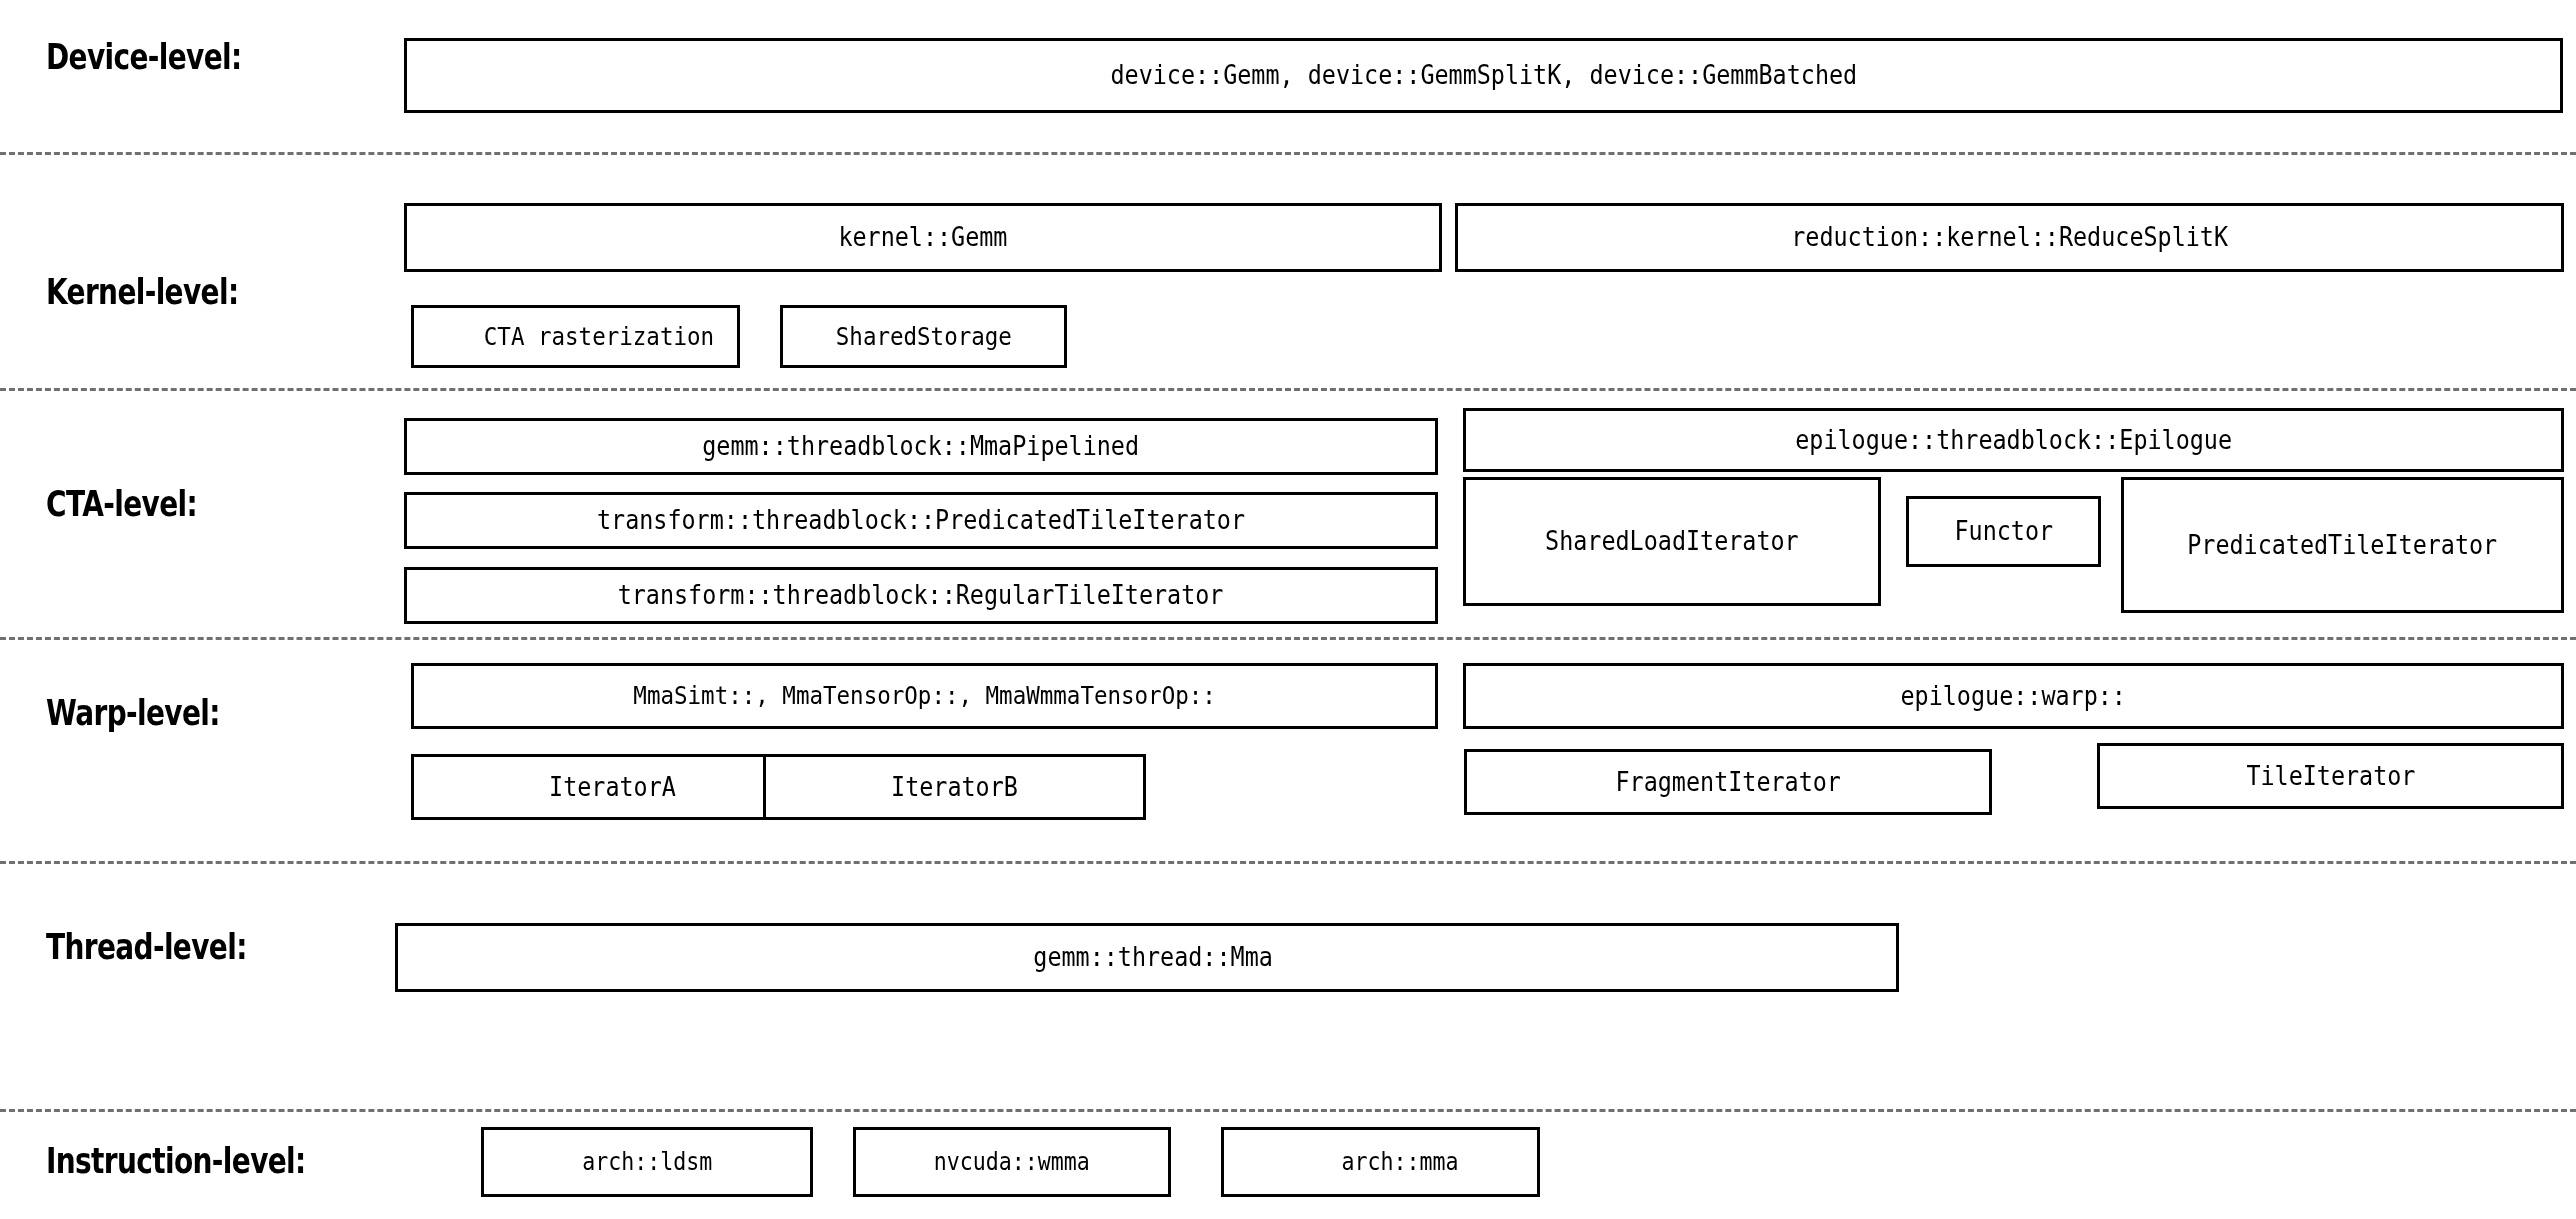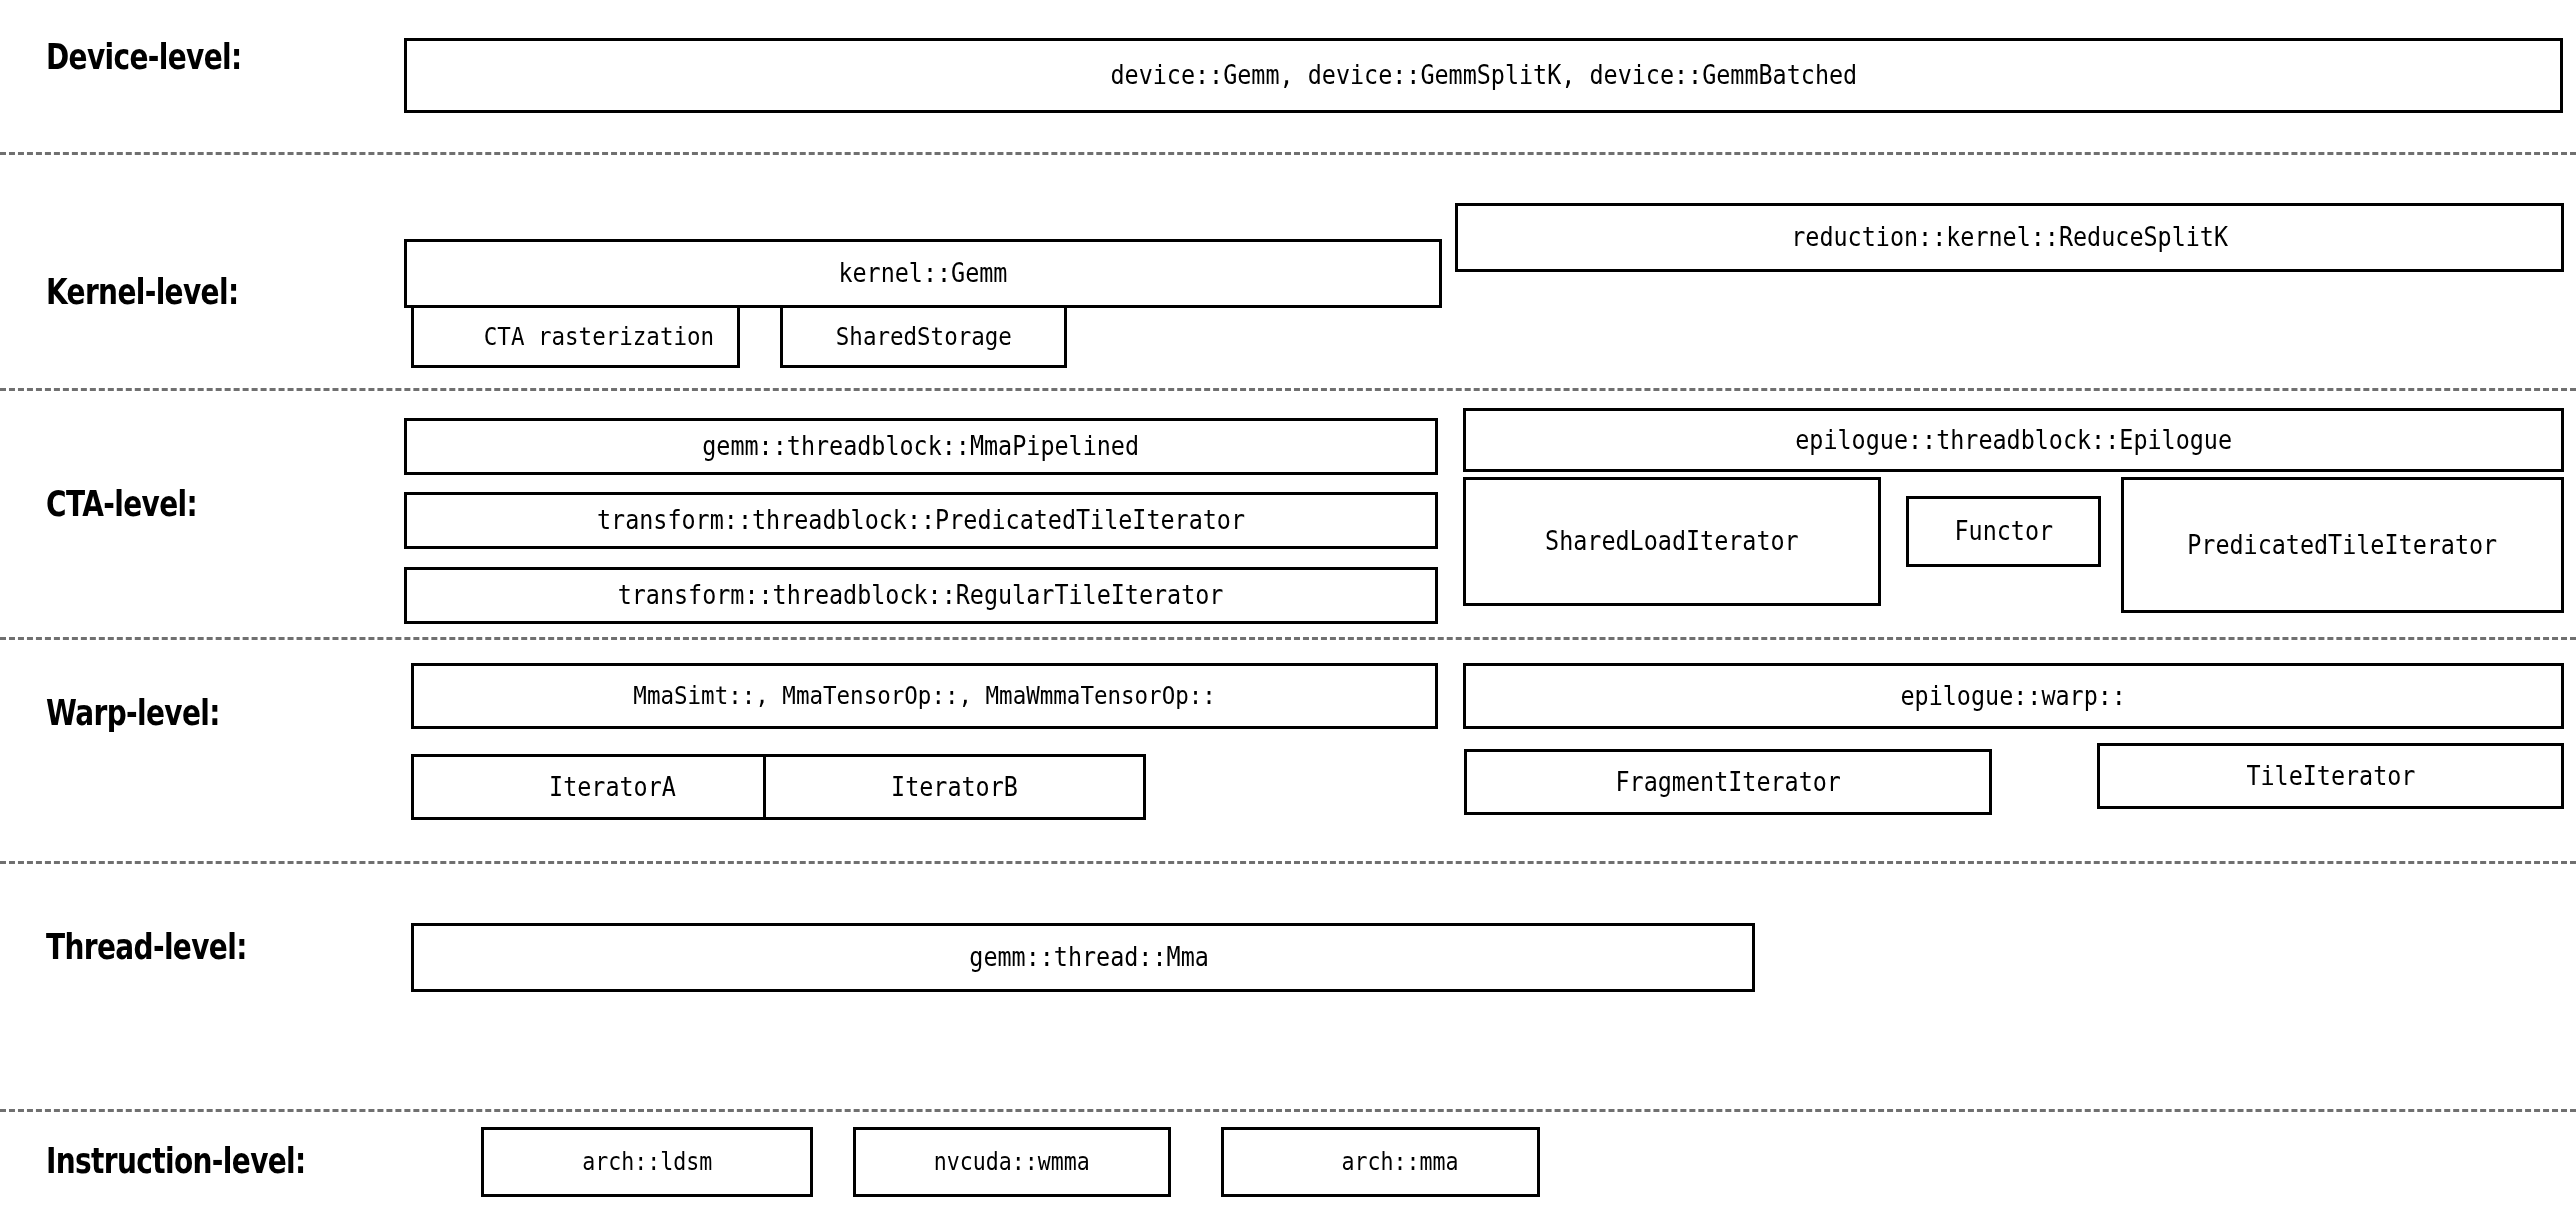--- a/index.html
+++ b/index.html
@@ -66,21 +66,21 @@
   <div class="level-label" style="left:46px; top:37px;">Device-level:</div>
 
   <div class="box" style="left:404px; top:38px; width:2159px; height:75px;align-items:center;">
     <span class="box-text">device::Gemm, device::GemmSplitK, device::GemmBatched</span>
   </div>
 
   <div class="divider" style="top:152px;"></div>
 
   <div class="level-label" style="left:46px; top:272px;">Kernel-level:</div>
 
-  <div class="box" style="left:404px; top:203px; width:1038px; height:69px;margin-top:36px;">
+  <div class="box" style="left:404px; top:203px; width:1038px; height:69px;">
     <span class="box-text">kernel::Gemm</span>
   </div>
 
   <div class="box" style="left:1455px; top:203px; width:1109px; height:69px;">
     <span class="box-text">reduction::kernel::ReduceSplitK</span>
   </div>
 
   <div class="box small" style="left:411px; top:305px; width:329px; height:63px;padding-left:46px;">
     <span class="box-text">CTA rasterization</span>
   </div>
@@ -146,21 +146,21 @@
   </div>
 
   <div class="box" style="left:2097px; top:743px; width:467px; height:66px;">
     <span class="box-text">TileIterator</span>
   </div>
 
   <div class="divider" style="top:861px;"></div>
 
   <div class="level-label" style="left:46px; top:927px;">Thread-level:</div>
 
-  <div class="box" style="left:411px; top:923px; width:1344px; height:69px;padding-left:13px;">
+  <div class="box" style="left:395px; top:923px; width:1504px; height:69px;padding-left:13px;">
     <span class="box-text">gemm::thread::Mma</span>
   </div>
 
   <div class="divider" style="top:1109px;"></div>
 
   <div class="level-label" style="left:46px; top:1141px;">Instruction-level:</div>
 
   <div class="box tiny" style="left:481px; top:1127px; width:332px; height:70px;">
     <span class="box-text">arch::ldsm</span>
   </div>

